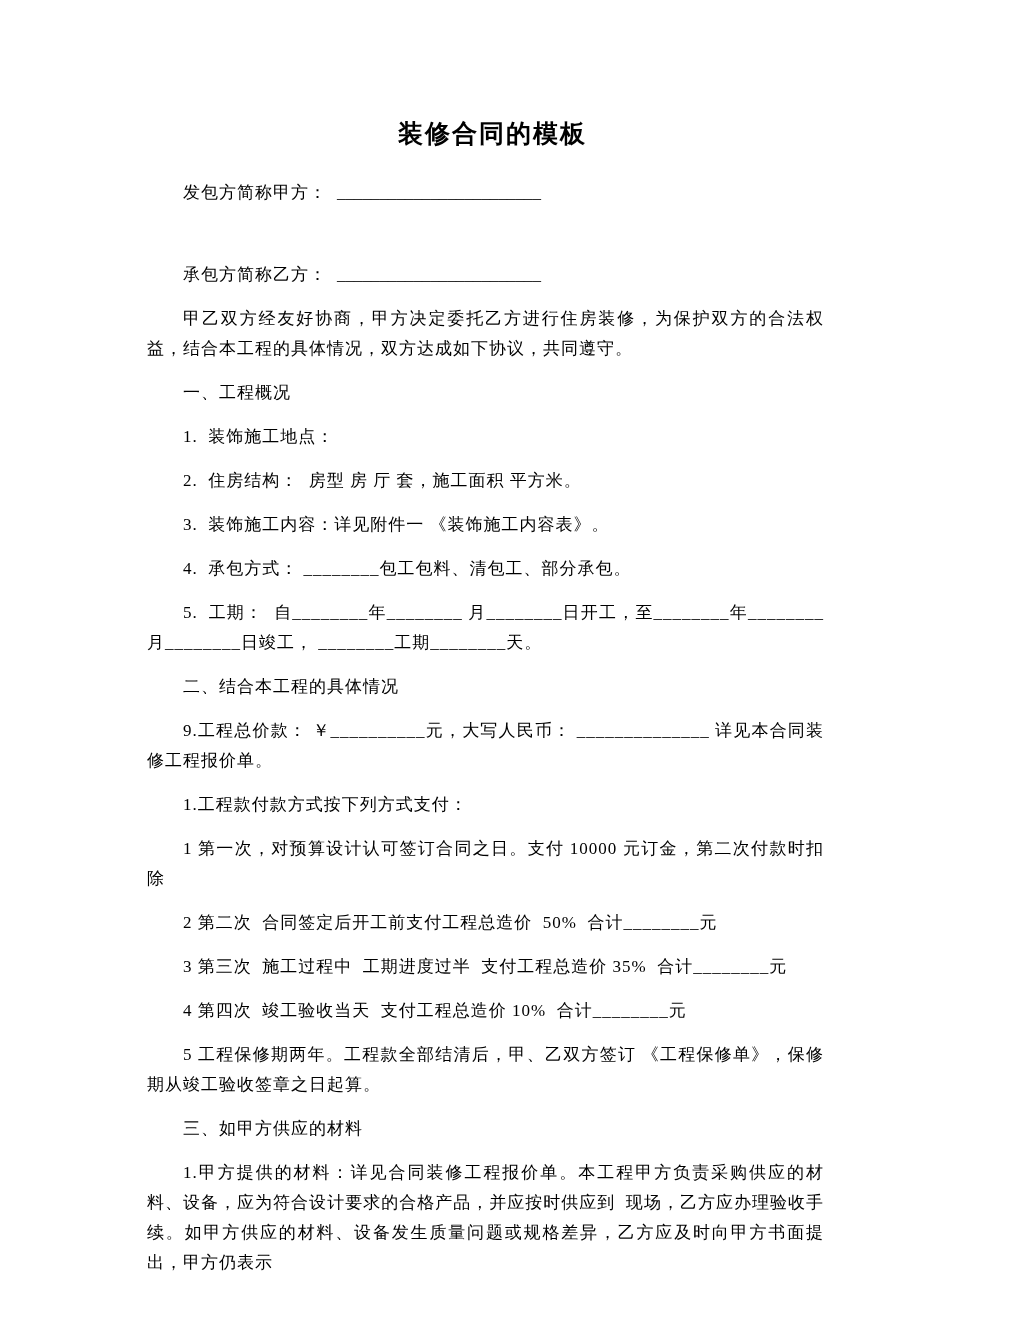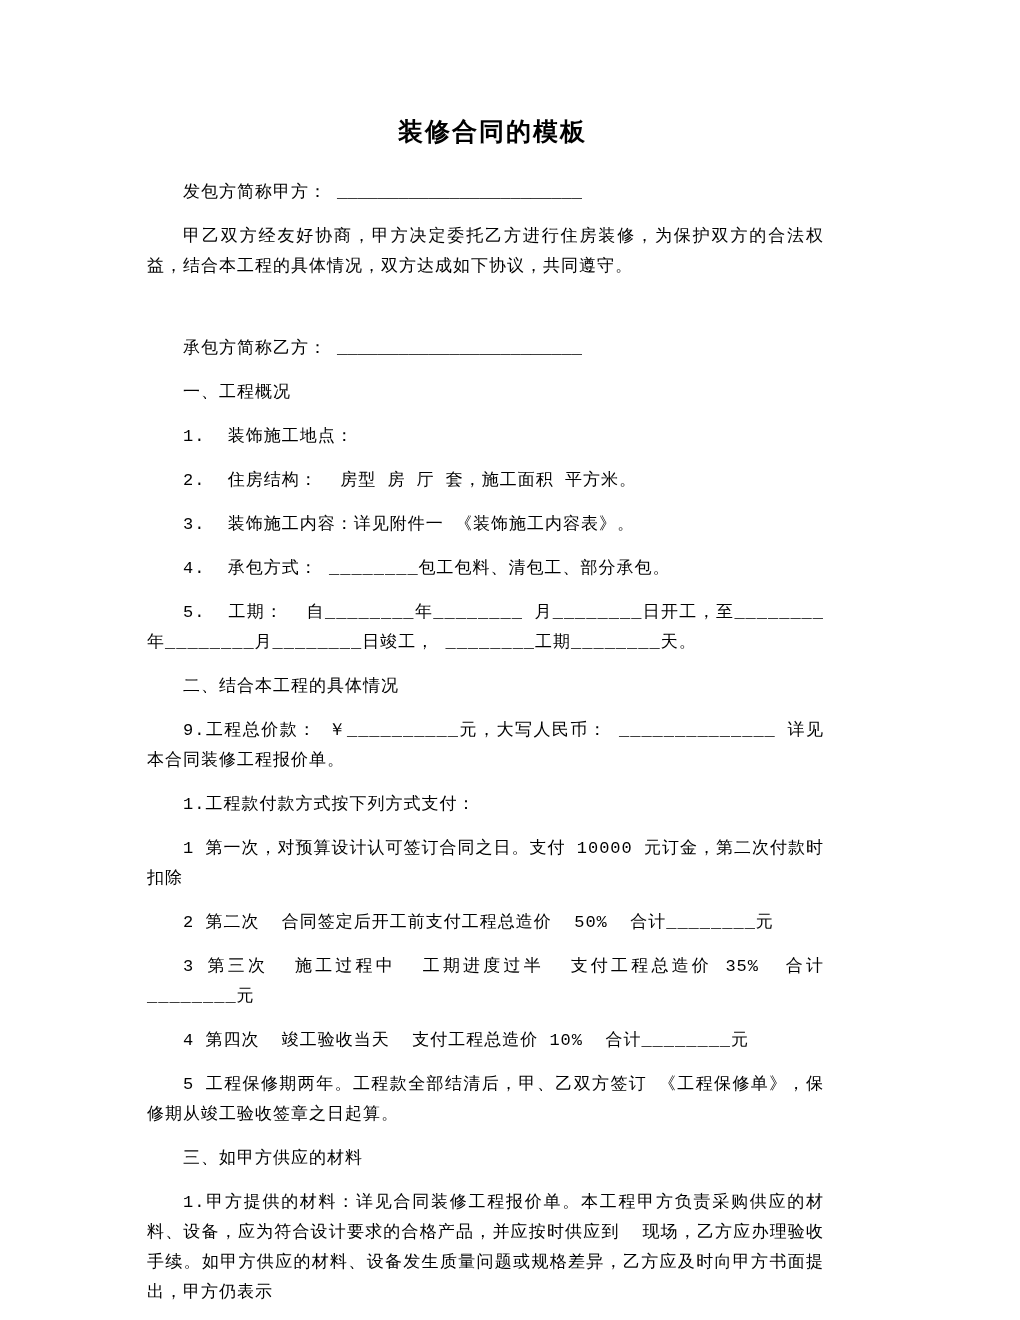--- a/index.html
+++ b/index.html
@@ -4,21 +4,21 @@
 <style>
   html, body { margin: 0; padding: 0; background: #ffffff; }
   .page {
     position: relative;
     width: 985px;
     height: 1320px;
     box-sizing: border-box;
     padding: 116px 147px 16px 147px;
     background: #ffffff;
     color: #000000;
-    font-family: Liberation Mono, monospace;
+    font-family: Liberation Serif, serif;
     font-size: 17px;
   }
   h1.doc-title {
     font-size: 25px;
     line-height: 36px;
     font-weight: bold;
     text-align: center;
     letter-spacing: 2px;
     margin: 0 0 26px 0;
   }
@@ -35,23 +35,23 @@
 </style>
 </head>
 <body>
 
 <div class="page">
 
   <h1 class="doc-title">装修合同的模板</h1>
 
   <p class="line party-a"><span>发包方简称甲方：</span><span class="blank">________________________</span></p>
 
+  <p class="line party-b"><span>承包方简称乙方：</span><span class="blank">________________________</span></p>
+
   <p class="line">甲乙双方经友好协商，甲方决定委托乙方进行住房装修，为保护双方的合法权益，结合本工程的具体情况，双方达成如下协议，共同遵守。</p>
-
-  <p class="line party-b"><span>承包方简称乙方：</span><span class="blank">________________________</span></p>
 
   <p class="line">一、工程概况</p>
   <p class="line">1.  装饰施工地点：</p>
   <p class="line">2.  住房结构：  房型 房 厅 套，施工面积 平方米。</p>
   <p class="line">3.  装饰施工内容：详见附件一 《装饰施工内容表》。</p>
   <p class="line">4.  承包方式： ________包工包料、清包工、部分承包。</p>
   <p class="line">5.  工期：  自________年________ 月________日开工，至________年________月________日竣工， ________工期________天。</p>
 
   <p class="line">二、结合本工程的具体情况</p>
   <p class="line">9.工程总价款： ￥__________元，大写人民币： ______________ 详见本合同装修工程报价单。</p>

